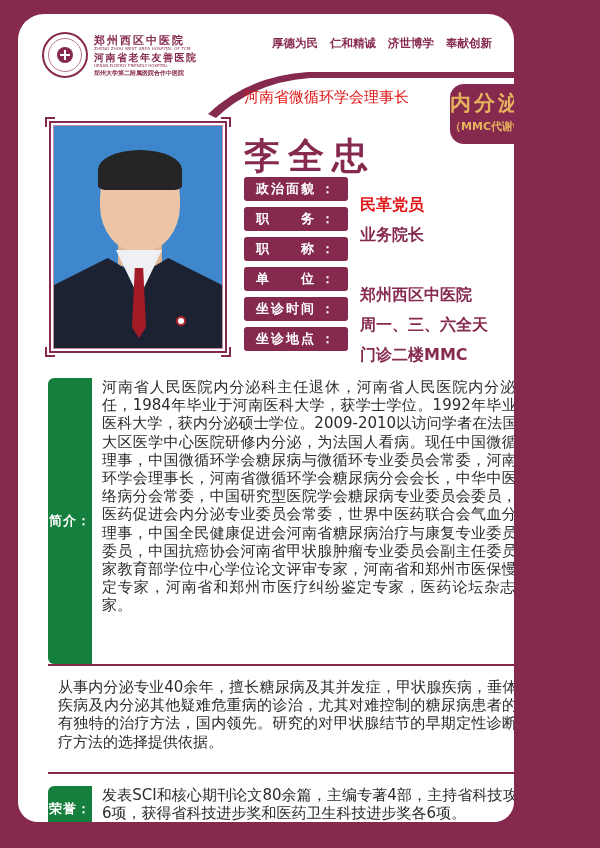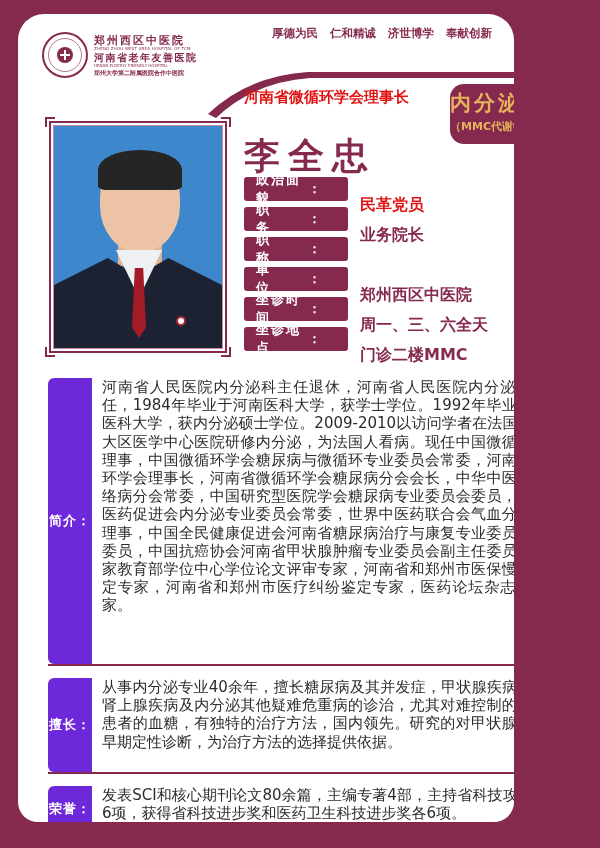--- a/index.html
+++ b/index.html
@@ -41,32 +41,32 @@
   .logo-cross::before { left: 7px; top: 3px; width: 2px; height: 10px; }
   .logo-cross::after { left: 3px; top: 7px; width: 10px; height: 2px; }
   .logo-text { margin-left: 6px; color: #86294f; line-height: 1; }
   .logo-text .l1 { font-size: 11px; font-weight: bold; letter-spacing: 2px; }
   .logo-text .l1e { font-size: 4px; letter-spacing: 0.2px; margin: 1px 0 2px; }
   .logo-text .l2 { font-size: 10px; font-weight: bold; letter-spacing: 1.5px; }
   .logo-text .l2e { font-size: 4px; margin: 1px 0 2px; }
   .logo-text .l3 { font-size: 6px; font-weight: bold; }
 
   .motto {
-    position: absolute; right: 22px; top: 12px;
+    position: absolute; right: 22px; top: 22px;
     display: flex; gap: 12px;
     color: #86294f; font-size: 11.5px; font-weight: bold;
   }
   .header-swoosh {
     position: absolute; left: 0; top: 0; width: 565px; height: 110px;
   }
 
   
   .subtitle-red {
     position: absolute; left: 226px; top: 74px;
-    color: #e01414; font-size: 15px; font-weight: bold;
+    color: #e01414; font-size: 15px; font-weight: normal;
   }
   .dept-badge {
     position: absolute; left: 432px; top: 70px;
     width: 140px; height: 60px;
     background: #86294f;
     border-radius: 14px 0 0 14px;
     color: #e6b35c; 
     padding-top: 5px;
   }
   .dept-badge .d1 { font-size: 21px; font-weight: bold; letter-spacing: 3px; }
@@ -134,40 +134,40 @@
     position: absolute; left: 226px; top: 160px;
   }
   .info-row {
     display: flex; align-items: center; height: 30px; margin-bottom: 0;
   }
   .info-label {
     width: 104px; height: 24px; background: #86294f; color: #fff;
     border-radius: 3px;
     font-size: 13px; font-weight: bold;
     display: flex; align-items: center; justify-content: space-between;
-    padding: 0 25px 0 12px;
+    padding: 0 12px 0 12px;
     letter-spacing: 2px;
   }
   .info-value {
     margin-left: 12px; color: #86294f; font-size: 16px; font-weight: bold;
     white-space: nowrap;
     margin-top: 32px;
   }
   .info-value.red { color: #e01414; }
   .info-value.small { font-size: 12.5px; }
 
   
   .section {
     position: absolute; left: 30px; width: 515px;
     display: flex;
     border-bottom: 2px solid #86294f;
   }
   .sec-label {
     width: 44px; flex-shrink: 0;
-    background: #6d28d9; color: #fff;
+    background: #15803d; color: #fff;
     border-radius: 6px 0 0 6px;
     font-size: 13px; font-weight: bold;
     display: flex; align-items: center; justify-content: center;
     letter-spacing: 1px;
   }
   .sec-body {
     padding: 0 0 2px 10px;
     color: #2b2b2b;
     font-size: 15px; line-height: 18.2px;
     text-align: justify;
@@ -274,21 +274,20 @@
       <div class="info-value">门诊二楼MMC</div>
     </div>
   </div>
 
   <div class="section sec-intro">
     <div class="sec-label">简介：</div>
     <div class="sec-body">河南省人民医院内分泌科主任退休，河南省人民医院内分泌科副主任，1984年毕业于河南医科大学，获学士学位。1992年毕业于天津医科大学，获内分泌硕士学位。2009-2010以访问学者在法国罗曼底大区医学中心医院研修内分泌，为法国人看病。现任中国微循环学会理事，中国微循环学会糖尿病与微循环专业委员会常委，河南省微循环学会理事长，河南省微循环学会糖尿病分会会长，中华中医药学会络病分会常委，中国研究型医院学会糖尿病专业委员会委员，中国中医药促进会内分泌专业委员会常委，世界中医药联合会气血分会常务理事，中国全民健康促进会河南省糖尿病治疗与康复专业委员会主任委员，中国抗癌协会河南省甲状腺肿瘤专业委员会副主任委员。是国家教育部学位中心学位论文评审专家，河南省和郑州市医保慢性病鉴定专家，河南省和郑州市医疗纠纷鉴定专家，医药论坛杂志审稿专家。</div>
   </div>
 
   <div class="section sec-skill">
-    <div class="sec-label">擅长：</div>
     <div class="sec-body">从事内分泌专业40余年，擅长糖尿病及其并发症，甲状腺疾病，垂体肾上腺疾病及内分泌其他疑难危重病的诊治，尤其对难控制的糖尿病患者的血糖，有独特的治疗方法，国内领先。研究的对甲状腺结节的早期定性诊断，为治疗方法的选择提供依据。</div>
   </div>
 
   <div class="section sec-honor">
     <div class="sec-label">荣誉：</div>
     <div class="sec-body">发表SCI和核心期刊论文80余篇，主编专著4部，主持省科技攻关项目6项，获得省科技进步奖和医药卫生科技进步奖各6项。</div>
   </div>
 </div>
 
 </body></html>

